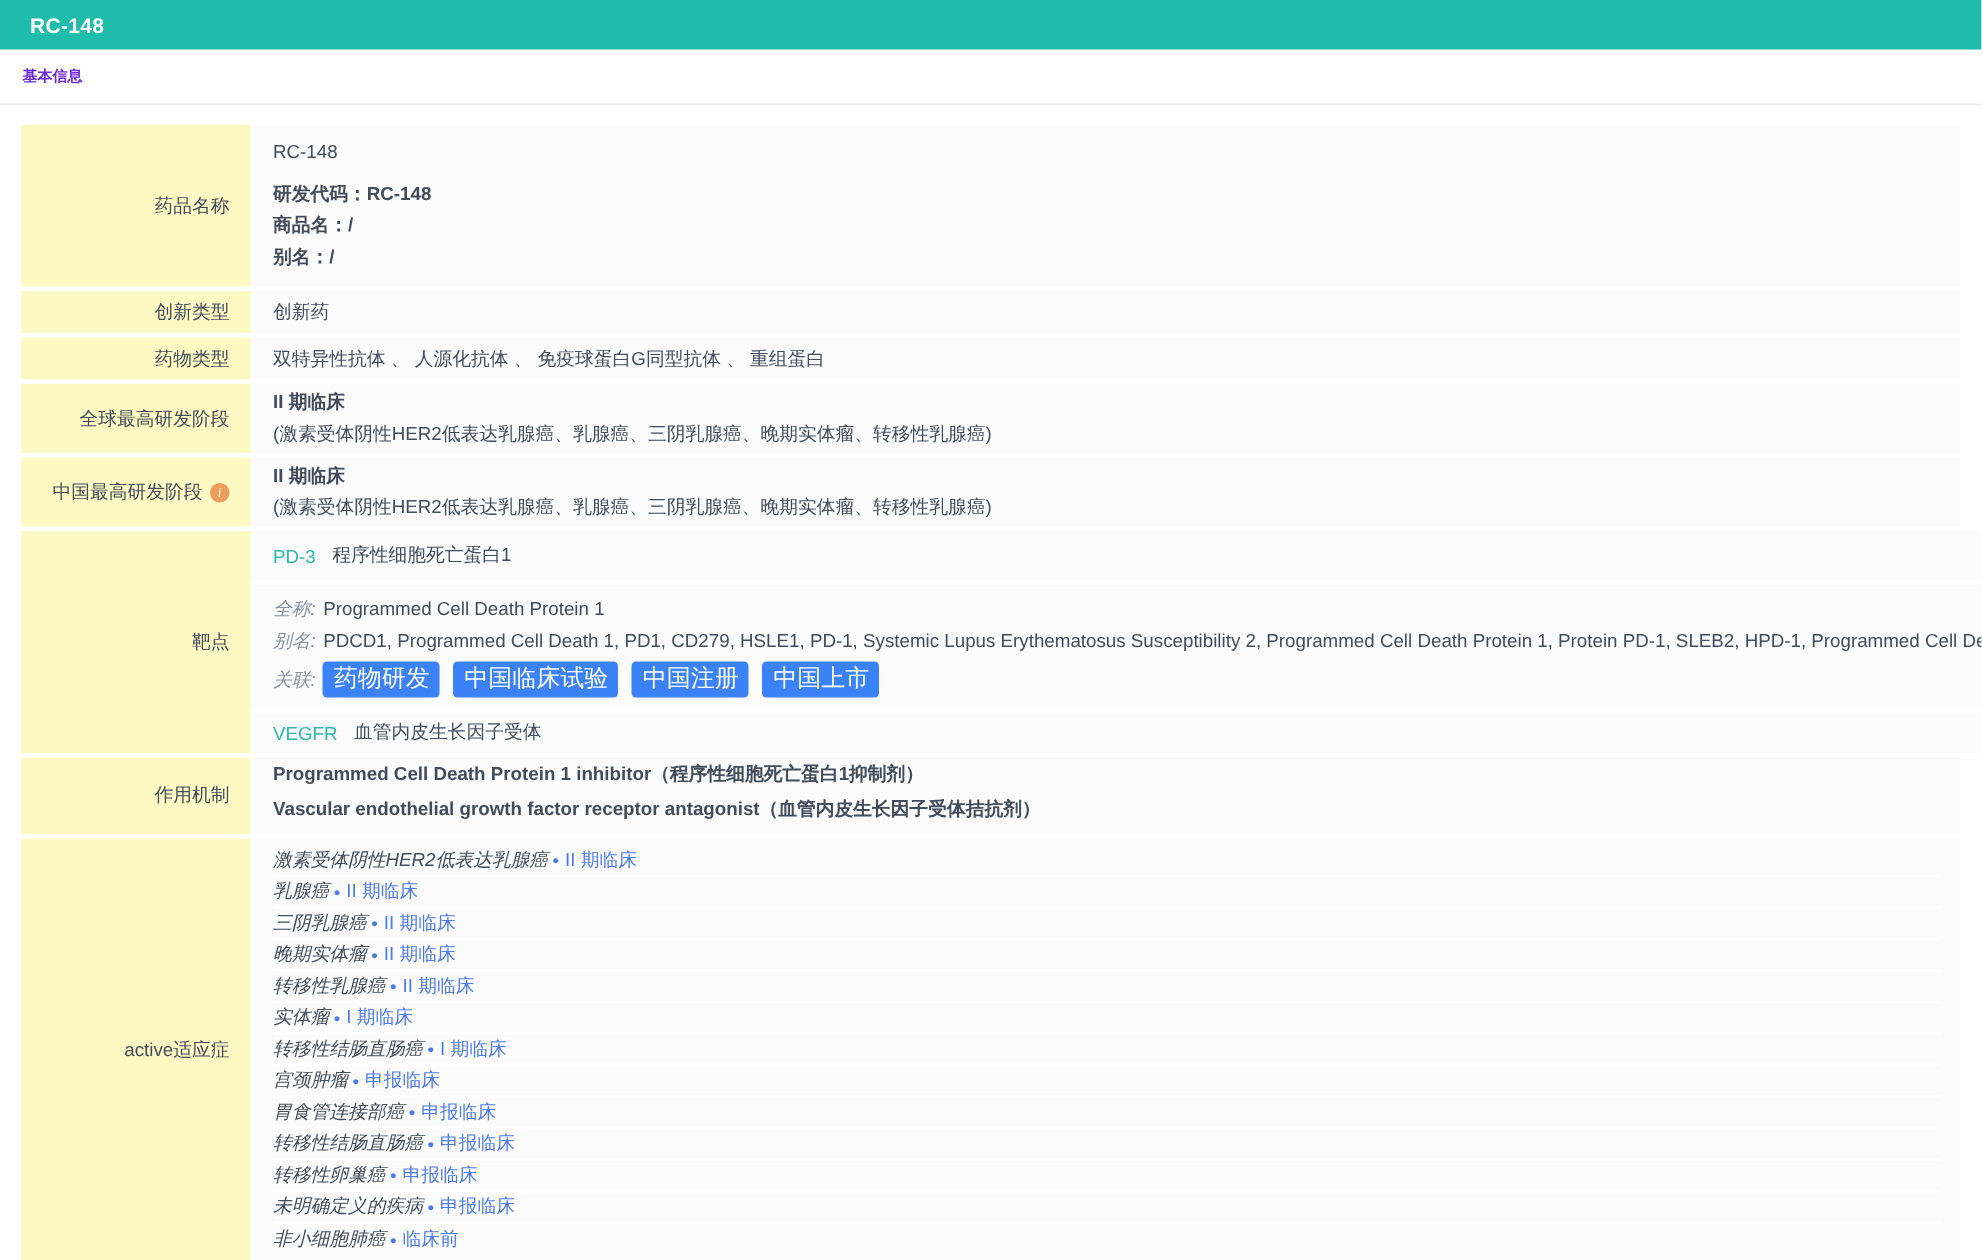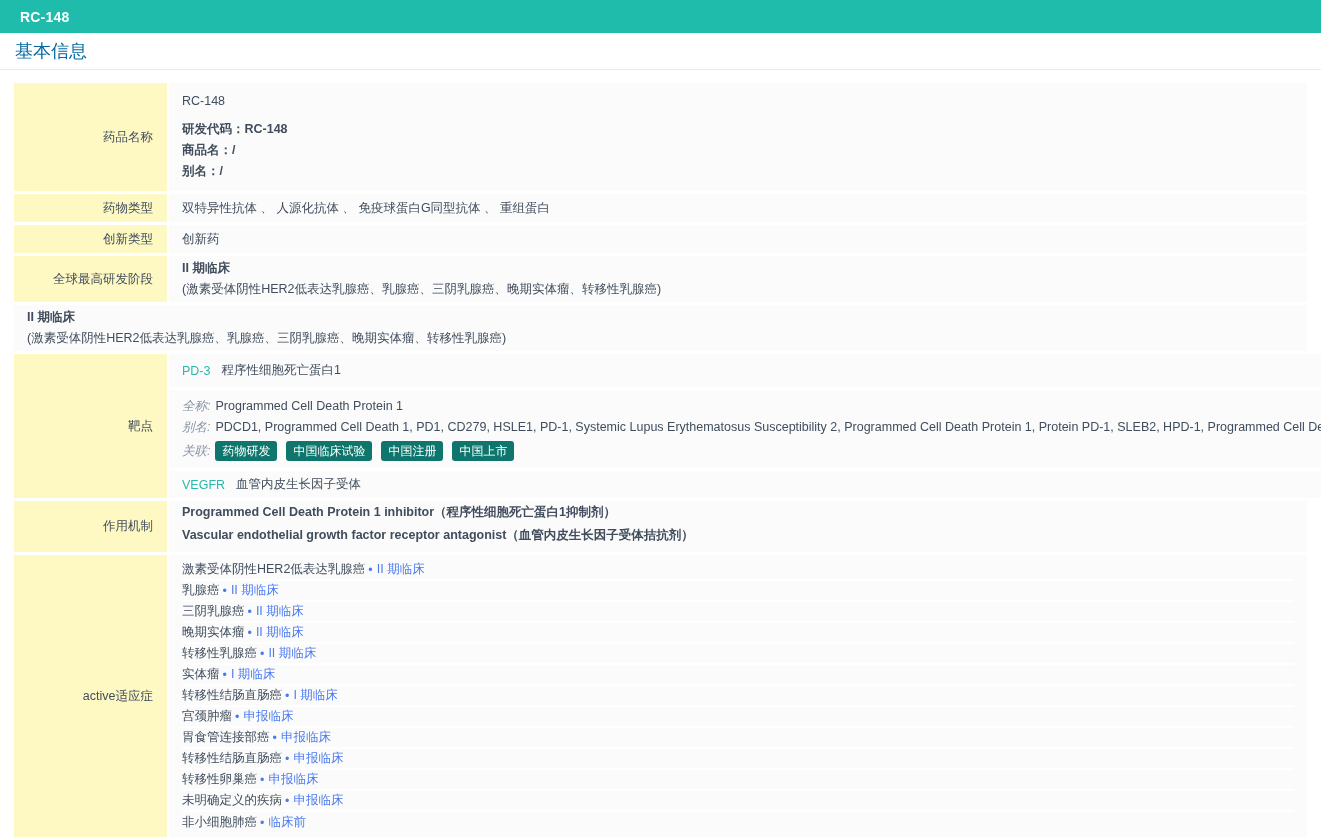--- a/index.html
+++ b/index.html
@@ -4,21 +4,21 @@
 <style>
   * { margin:0; padding:0; box-sizing:border-box; }
   html,body { width:1321px; height:840px; overflow:hidden; background:#fff;
     font-family:"Liberation Sans","DejaVu Sans",sans-serif; font-size:12.5px; color:#414d5d; }
 
   .app-header { height:33px; background:#1fbcab; display:flex; align-items:center; padding:0 20px; }
   .app-header .title { color:#fff; font-size:14px; font-weight:bold; letter-spacing:.2px; }
 
   .section-bar { height:37px; display:flex; align-items:center; padding:0 15px;
     border-bottom:1px solid #e8eaed; }
-  .section-bar .section-title { font-size:18px; font-weight:normal; color:#0369a1; }
+  .section-bar .section-title { font-size:10px; font-weight:bold; color:#6d28d9; }
 
   .content { padding:13px 14px 0 14px; }
 
   .row { display:flex; margin-bottom:3px; }
   .row-label { flex:0 0 153px; background:#fef9c3; display:flex; align-items:center;
     justify-content:flex-end; padding-right:14px; color:#414d5d; margin-right:2px; }
   .row-value { flex:1; background:#fafbfa; padding:0 13px; color:#414d5d; }
 
   
   .r-name { min-height:92px; padding-top:9px; padding-bottom:9px; }
@@ -40,34 +40,34 @@
 
   
   .value-stack { flex:1; display:flex; flex-direction:column; gap:3px; }
   .sub-block { background:#fafbfa; padding:0 13px; }
   .tgt-head { height:33px; display:flex; align-items:center; }
   .tgt-symbol { color:#2ab9a8; cursor:pointer; margin-right:11px; text-decoration:none; }
   .tgt-detail { padding-top:6px; padding-bottom:7px; }
   .kv-line { line-height:21px; white-space:nowrap; }
   .kv-key { color:#8792a3; margin-right:5px;font-style:italic; }
   .badge-line { display:flex; align-items:center; margin-top:3px; }
-  .badge { display:inline-flex; align-items:center; background:#0f766e; color:#fff;
-    font-size:12px; line-height:1; padding:4px 7px; border-radius:3px; margin-right:9px;
+  .badge { display:inline-flex; align-items:center; background:#3b82f6; color:#fff;
+    font-size:16px; line-height:1; padding:4px 7px; border-radius:3px; margin-right:9px;
     cursor:pointer; }
   .tgt-foot { height:27px; display:flex; align-items:center; }
 
   
   .r-mech { height:51px; display:flex; flex-direction:column; justify-content:flex-start;font-weight:bold; }
   .r-mech .mech-line { line-height:23px; }
 
   
   .r-ind { padding-top:5px; padding-bottom:4px; }
   .ind-item { height:21px; display:flex; align-items:center; border-bottom:2px solid #fff; }
   .ind-item:last-child { border-bottom:none; }
-  .ind-name { color:#414d5d; }
+  .ind-name { color:#414d5d;font-style:italic; }
   .bullet { color:#4c7bf0; margin:0 4px 0 3px; }
   .phase-link { color:#4c7bf0; text-decoration:none; cursor:pointer; }
 </style>
 </head>
 <body>
 
 <div class="app-header">
   <span class="title">RC-148</span>
 </div>
 
@@ -81,38 +81,42 @@
     <div class="row-label">药品名称</div>
     <div class="row-value r-name">
       <div class="primary">RC-148</div>
       <div class="detail-line"><span>研发代码：</span><span>RC-148</span></div>
       <div class="detail-line"><span>商品名：</span><span>/</span></div>
       <div class="detail-line"><span>别名：</span><span>/</span></div>
     </div>
   </div>
 
   <div class="row">
+    <div class="row-label">创新类型</div>
+    <div class="row-value r-single">创新药</div>
+  </div>
+
+  <div class="row">
     <div class="row-label">药物类型</div>
     <div class="row-value r-single">双特异性抗体 、 人源化抗体 、 免疫球蛋白G同型抗体 、 重组蛋白</div>
-  </div>
-
-  <div class="row">
-    <div class="row-label">创新类型</div>
-    <div class="row-value r-single">创新药</div>
   </div>
 
   <div class="row">
     <div class="row-label">全球最高研发阶段</div>
     <div class="row-value r-phase">
       <div class="phase-line">II 期临床</div>
       <div class="phase-inds">(激素受体阴性HER2低表达乳腺癌、乳腺癌、三阴乳腺癌、晚期实体瘤、转移性乳腺癌)</div>
     </div>
   </div>
 
   <div class="row">
+    <div class="row-label">
+      <span>中国最高研发阶段</span>
+      <span class="info-icon">i</span>
+    </div>
     <div class="row-value r-phase">
       <div class="phase-line">II 期临床</div>
       <div class="phase-inds">(激素受体阴性HER2低表达乳腺癌、乳腺癌、三阴乳腺癌、晚期实体瘤、转移性乳腺癌)</div>
     </div>
   </div>
 
   <div class="row">
     <div class="row-label">靶点</div>
     <div class="value-stack">
       <div class="sub-block tgt-head">

